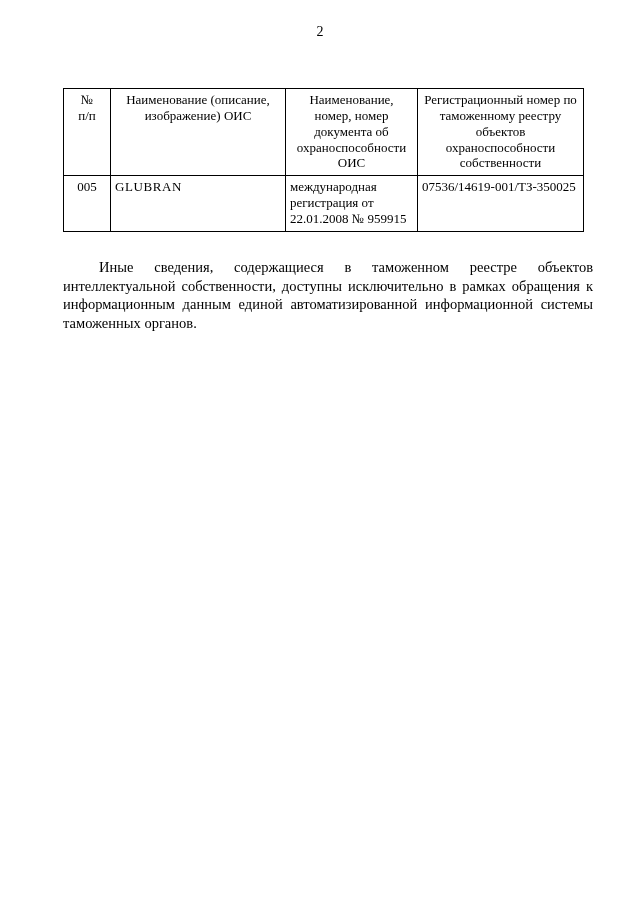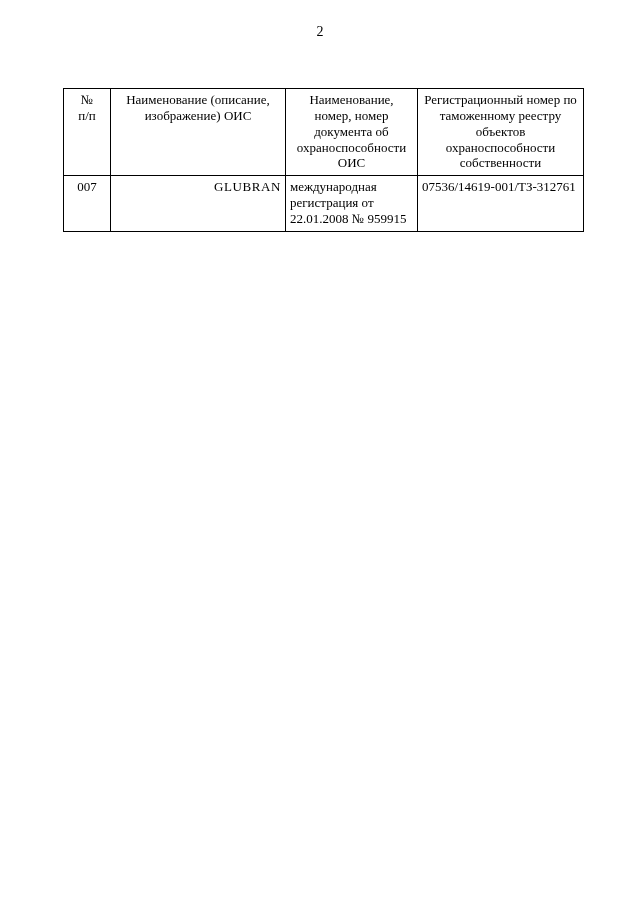--- a/index.html
+++ b/index.html
@@ -49,21 +49,21 @@
   .registry-table th {
     text-align: center;
   }
   .th-num {
     white-space: pre-line;
   }
   .cell-num {
     text-align: center;
   }
   .cell-name {
-    text-align: right;
+    text-align: left;
     vertical-align: middle;
     font-weight: bold;
     font-size: 14px;
     letter-spacing: 0.6px;
   }
   .cell-doc {
     text-align: left;
   }
   .cell-reg {
     text-align: left;
@@ -98,22 +98,23 @@
       <tr>
         <th class="th-num">№
 п/п</th>
         <th>Наименование (описание, изображение) ОИС</th>
         <th>Наименование, номер, номер документа об охраноспособности ОИС</th>
         <th>Регистрационный номер по таможенному реестру объектов охраноспособности собственности</th>
       </tr>
     </thead>
     <tbody>
       <tr>
-        <td class="cell-num">007</td>
+        <td class="cell-num">005</td>
         <td class="cell-name">GLUBRAN</td>
         <td class="cell-doc">международная регистрация от 22.01.2008 № 959915</td>
-        <td class="cell-reg">07536/14619-001/ТЗ-312761</td>
+        <td class="cell-reg">07536/14619-001/ТЗ-350025</td>
       </tr>
     </tbody>
   </table>
 
+  <p class="note">Иные сведения, содержащиеся в таможенном реестре объектов интеллектуальной собственности, доступны исключительно в рамках обращения к информационным данным единой автоматизированной информационной системы таможенных органов.</p>
 
 </div>
 
 </body></html>

